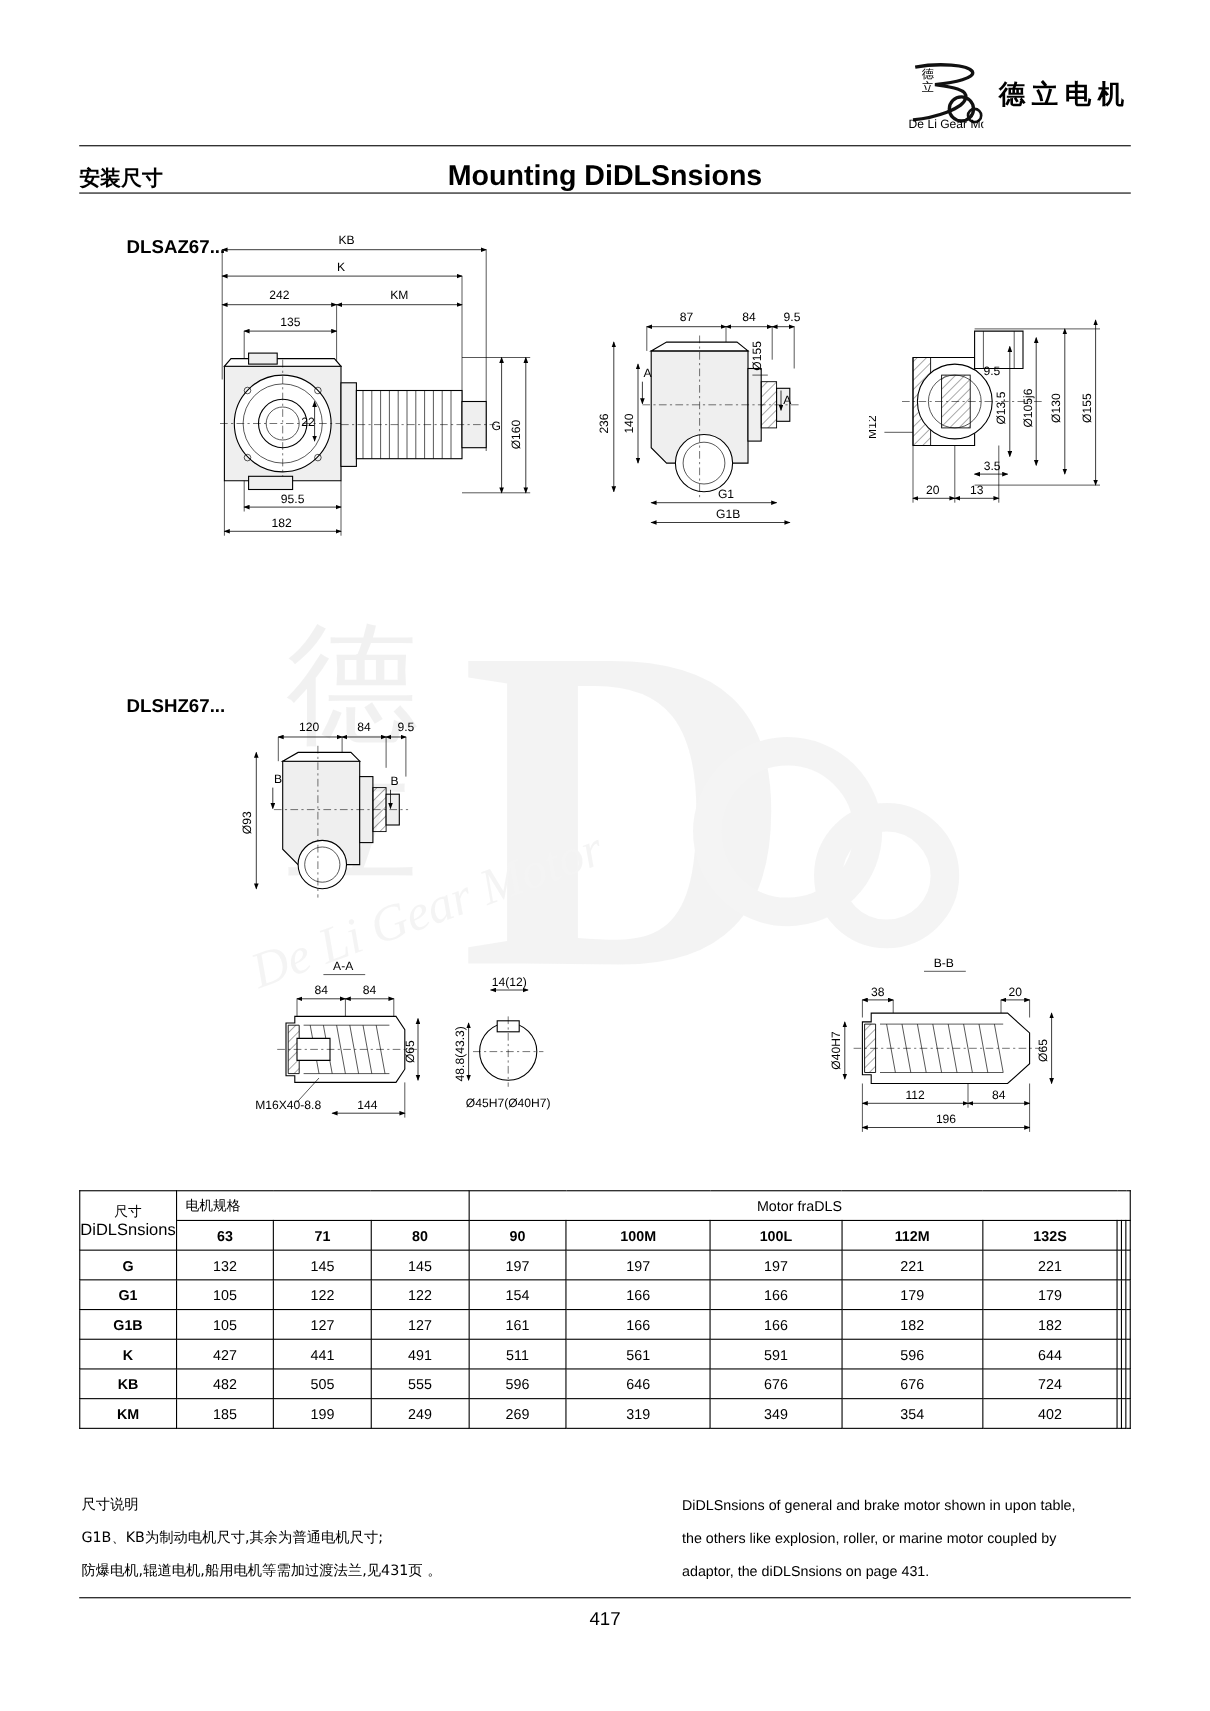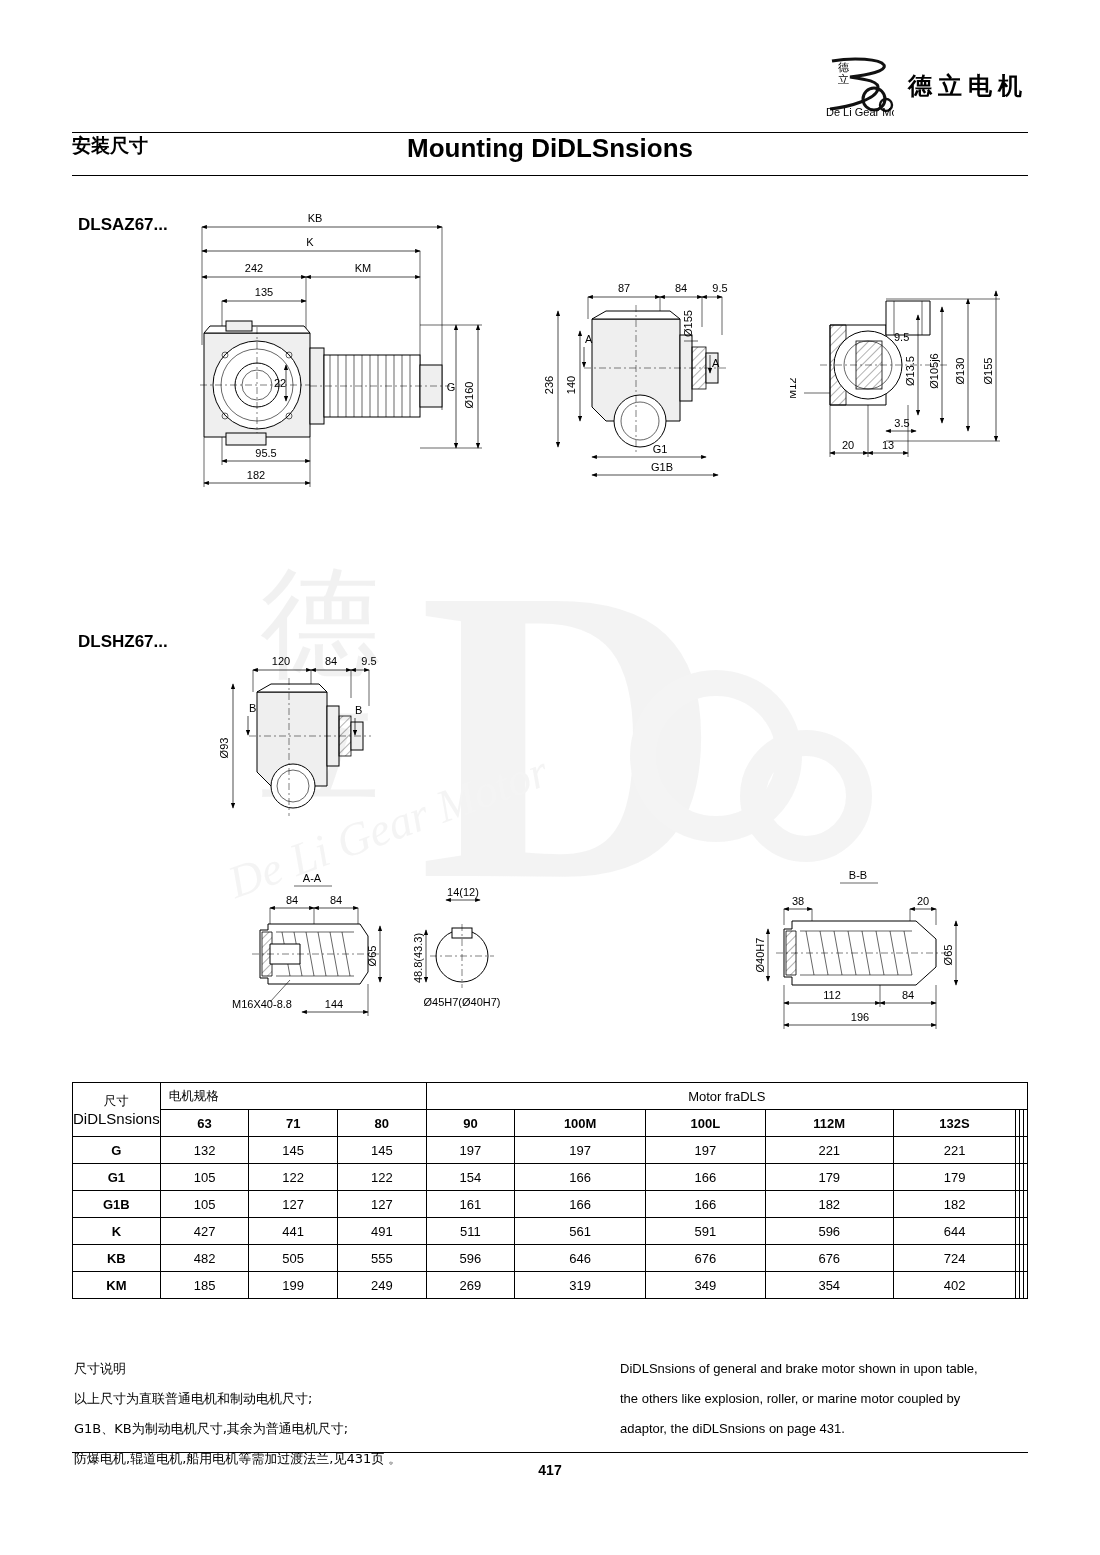--- a/index.html
+++ b/index.html
@@ -55,31 +55,31 @@
     font-family:"DejaVu Serif", serif;
   }
 
   .title-bar {
     position:absolute; left:72px; top:132px; width:956px;
     z-index:3;
   }
   .title-bar .rule-top { border-top:1.5px solid #000; }
   .title-bar .rule-bot { border-top:1.5px solid #000; }
   .title-row {
-    display:flex; align-items:flex-start; height:42px; position:relative;
+    display:flex; align-items:flex-end; height:42px; position:relative;
   }
   .title-cn { font-size:19px; font-weight:bold; font-family:"DejaVu Sans", sans-serif; }
   .title-en {
     position:absolute; left:0; right:0; text-align:center;
     font-size:26px; font-weight:bold;
   }
 
   
   .model-label {
-    position:absolute; font-size:17px; font-weight:bold; z-index:4;
+    position:absolute; font-size:17px; font-weight:bold; z-index:4;margin-left:37px;
   }
   .dwg { position:absolute; z-index:2; }
 
   svg text { font-family:"Liberation Sans", sans-serif; font-size:11px; fill:#000; }
   svg .dim { stroke:#000; stroke-width:0.7; fill:none; }
   svg .thin { stroke:#000; stroke-width:0.6; fill:none; }
   svg .ctr { stroke:#000; stroke-width:0.5; stroke-dasharray:7 3 2 3; fill:none; }
   svg .hatch { fill:url(#hatch); stroke:#000; stroke-width:0.8; }
   svg .gray { fill:#efefef; stroke:#000; stroke-width:1; }
   svg .white { fill:#fff; stroke:#000; stroke-width:1; }
@@ -102,21 +102,21 @@
   .notes { position:absolute; top:1354px; z-index:3; font-size:13px; line-height:30px; }
   .notes-cn { left:74px; width:430px; font-family:"DejaVu Sans", sans-serif; }
   .notes-en { left:620px; width:420px; }
   .notes-en .hdr { font-weight:bold; }
 
   .footer-rule {
     position:absolute; left:72px; top:1452px; width:956px; border-top:1.5px solid #000; z-index:3;
   }
   .page-no {
     position:absolute; left:0; right:0; top:1462px; text-align:center;
-    font-size:14px; z-index:3;font-weight:bold;
+    font-size:17px; z-index:3;
   }
 </style>
 </head>
 <body>
 
 <div class="watermark">
   <div class="wm-big">D</div>
   <div class="wm-cn">
     <span>德</span><br>
     <span>立</span>
@@ -560,21 +560,20 @@
       <td>402</td>
       <td></td>
       <td></td>
       <td></td>
     </tr>
   </tbody>
 </table>
 
 <div class="notes notes-cn">
   <div>尺寸说明</div>
-  <div>以上尺寸为直联普通电机和制动电机尺寸;</div>
   <div>G1B、KB为制动电机尺寸,其余为普通电机尺寸;</div>
   <div>防爆电机,辊道电机,船用电机等需加过渡法兰,见431页 。</div>
 </div>
 
 <div class="notes notes-en">
   <div>DiDLSnsions of general and brake motor shown in upon table,</div>
   <div>the others like explosion, roller, or marine motor coupled by</div>
   <div>adaptor, the diDLSnsions on page 431.</div>
 </div>
 

